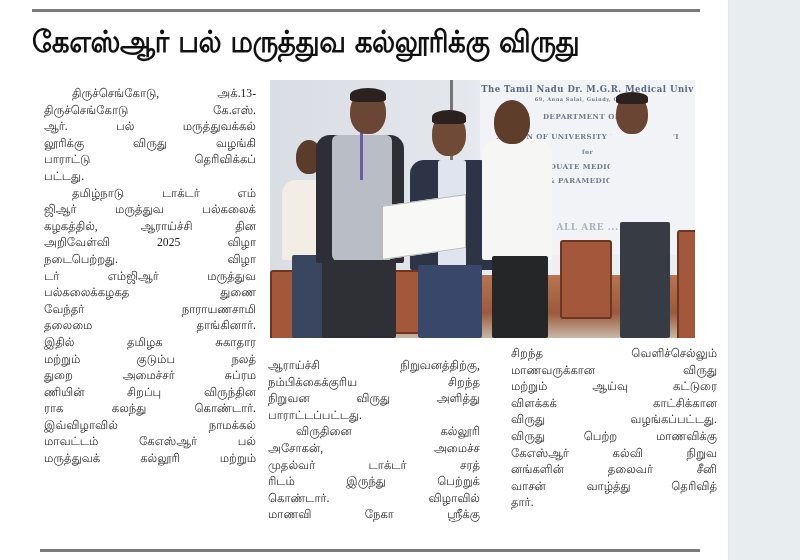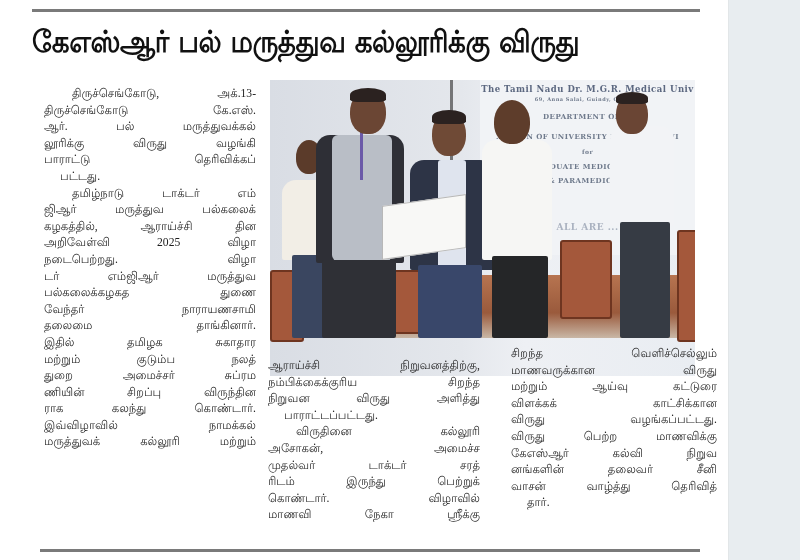--- a/index.html
+++ b/index.html
@@ -9,28 +9,28 @@
                 border-left:1px solid #e2e6e8; }
   .rule-top { position:absolute; left:32px; top:9px; width:668px; height:3px; background:#7a7a7a; }
   .rule-bottom { position:absolute; left:40px; top:549px; width:660px; height:3px; background:#7a7a7a; }
   .headline { position:absolute; left:32px; top:16px; width:668px; height:52px; margin:0;
               font-family:"DejaVu Sans", sans-serif; font-weight:bold; font-size:30px;
               line-height:52px; letter-spacing:-0.5px; white-space:nowrap; color:#111;
               transform:scaleX(0.93); transform-origin:left center; }
   .col { position:absolute; font-family:Liberation Serif, serif; font-size:11.6px; line-height:16.6px;
          color:#1e1e1e; }
   .line { display:block; white-space:nowrap; text-align:justify; text-align-last:justify; }
-  .line.last { text-align-last:left;margin-left:16px; }
+  .line.last { text-align-last:left; }
   .line.indent { padding-left:28px; }
   .col1 { left:44px; top:86px; width:212px; }
   .col2 { left:268px; top:358px; width:212px; }
   .col3 { left:511px; top:346px; width:206px; }
 
   
-  .photo { position:absolute; left:270px; top:80px; width:425px; height:296px; overflow:hidden;
+  .photo { position:absolute; left:270px; top:80px; width:425px; height:258px; overflow:hidden;
            background:linear-gradient(90deg,#d9dde4 0%, #e4e7ec 45%, #eef0f4 60%, #e9edf2 100%); }
   .photo .screen { position:absolute; left:210px; top:0; width:215px; height:175px;
                    background:#f1f3f6; }
   .photo .screen-text { position:absolute; left:0; width:215px; text-align:center;
                    font-family:"DejaVu Serif", serif; color:#6f7a8c; font-size:7px; font-weight:bold;
                    letter-spacing:0.5px; white-space:nowrap; }
   .photo .dark-bar { position:absolute; left:180px; top:0; width:3px; height:150px; background:#2a2a2a; opacity:0.6; }
   .photo .stage { position:absolute; left:0; top:195px; width:425px; height:63px;
                   background:linear-gradient(180deg,#b77450 0%, #9a5a3c 60%, #c9b7a6 100%); }
   .photo .chair { position:absolute; background:#a4583b; border:2px solid #6e3520; border-radius:3px; }
@@ -65,20 +65,21 @@
   <span class="line">டர் எம்ஜிஆர் மருத்துவ</span>
   <span class="line">பல்கலைக்கழகத துணை</span>
   <span class="line">வேந்தர் நாராயணசாமி</span>
   <span class="line">தலைமை தாங்கினார்.</span>
   <span class="line">இதில் தமிழக சுகாதார</span>
   <span class="line">மற்றும் குடும்ப நலத்</span>
   <span class="line">துறை அமைச்சர் சுப்ரம</span>
   <span class="line">ணியின் சிறப்பு விருந்தின</span>
   <span class="line">ராக கலந்து கொண்டார்.</span>
   <span class="line">இவ்விழாவில் நாமக்கல்</span>
+  <span class="line">மாவட்டம் கேஎஸ்ஆர் பல்</span>
   <span class="line">மருத்துவக் கல்லூரி மற்றும்</span>
 </div>
 
 <div class="photo">
   <div class="dark-bar"></div>
   <div class="screen">
     <div class="screen-text" style="top:4px;font-size:8.5px;color:#5c6880;">The Tamil Nadu Dr. M.G.R. Medical Univ</div>
     <div class="screen-text" style="top:16px;font-size:5px;">69, Anna Salai, Guindy, Chennai</div>
     <div class="screen-text" style="top:32px;">DEPARTMENT OF ...</div>
     <div class="screen-text" style="top:52px;">...ATION OF UNIVERSITY R... ...ARIVELVI</div>

